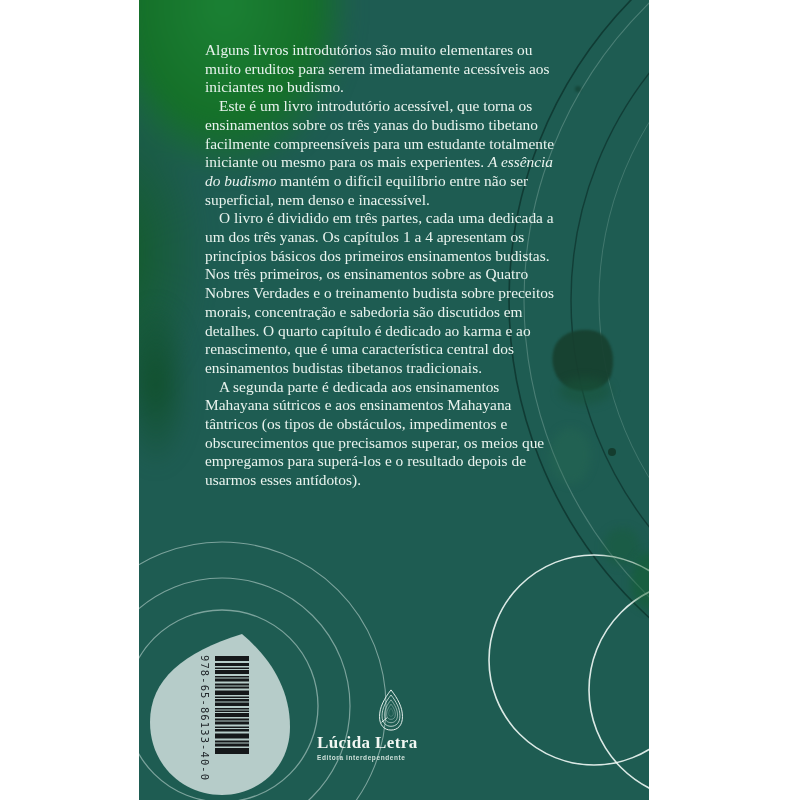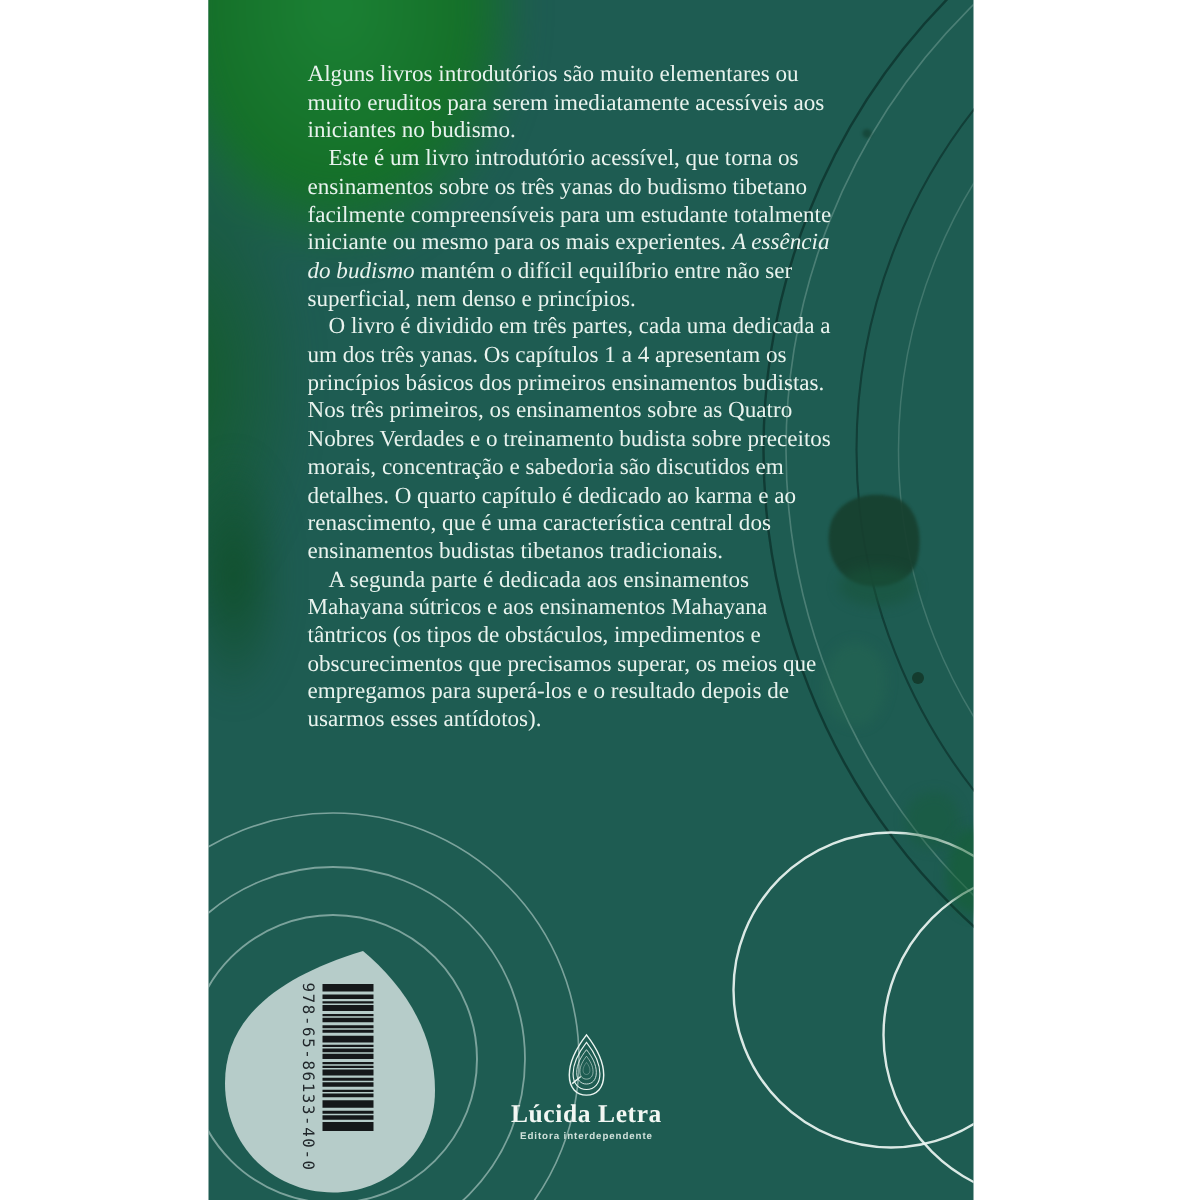--- a/index.html
+++ b/index.html
@@ -70,21 +70,21 @@
   .isbn-text{
     position:absolute;left:72px;top:655px;
     transform:rotate(90deg);transform-origin:0 0;
     font-family:"DejaVu Sans Mono","Liberation Mono",monospace;
     font-size:10.5px;letter-spacing:1.1px;color:#20262a;white-space:nowrap;
   }
 
   
   .publisher{
     position:absolute;left:178px;top:688px;width:148px;
-    text-align:center;color:#f2f7f3;
+    text-align:left;color:#f2f7f3;
   }
   .logo-icon{width:34px;height:44px;display:block;margin:0 auto 2px auto;}
   .publisher-name{
     font-weight:bold;font-size:17px;letter-spacing:.4px;line-height:18px;
     font-family:"Liberation Serif","DejaVu Serif",serif;
   }
   .publisher-tagline{
     margin-top:2px;font-size:6.5px;letter-spacing:.6px;color:#cfe0da;
     font-family:"Liberation Sans","DejaVu Sans",sans-serif;font-weight:bold;
   }
@@ -151,21 +151,21 @@
     <div class="stain stain-1"></div>
     <div class="stain stain-1b"></div>
     <div class="stain stain-2"></div>
     <div class="stain stain-dot"></div>
     <div class="stain stain-3"></div>
     <div class="stain stain-4"></div>
     <div class="stain stain-speck"></div>
 
     <div class="text-block">
       <p class="para">Alguns livros introdutórios são muito elementares ou muito eruditos para serem imediatamente acessíveis aos iniciantes no budismo.</p>
-      <p class="para indent"><span>Este é um livro introdutório acessível, que torna os ensinamentos sobre os três yanas do budismo tibetano facilmente compreensíveis para um estudante totalmente iniciante ou mesmo para os mais experientes. </span><em class="title-em">A essência do budismo</em><span> mantém o difícil equilíbrio entre não ser superficial, nem denso e princípios.</span></p>
+      <p class="para indent"><span>Este é um livro introdutório acessível, que torna os ensinamentos sobre os três yanas do budismo tibetano facilmente compreensíveis para um estudante totalmente iniciante ou mesmo para os mais experientes. </span><em class="title-em">A essência do budismo</em><span> mantém o difícil equilíbrio entre não ser superficial, nem denso e inacessível.</span></p>
       <p class="para indent">O livro é dividido em três partes, cada uma dedicada a um dos três yanas. Os capítulos 1 a 4 apresentam os princípios básicos dos primeiros ensinamentos budistas. Nos três primeiros, os ensinamentos sobre as Quatro Nobres Verdades e o treinamento budista sobre preceitos morais, concentração e sabedoria são discutidos em detalhes. O quarto capítulo é dedicado ao karma e ao renascimento, que é uma característica central dos ensinamentos budistas tibetanos tradicionais.</p>
       <p class="para indent">A segunda parte é dedicada aos ensinamentos Mahayana sútricos e aos ensinamentos Mahayana tântricos (os tipos de obstáculos, impedimentos e obscurecimentos que precisamos superar, os meios que empregamos para superá-los e o resultado depois de usarmos esses antídotos).</p>
     </div>
 
     <span class="isbn-text">978-65-86133-40-0</span>
 
     <div class="publisher">
       <svg class="logo-icon" viewBox="0 0 32 46" aria-hidden="true">
         <g fill="none" stroke="#ecf5f1" stroke-width="1" vector-effect="non-scaling-stroke">
           <path d="M16,2 C23,11 28,20 28,30 C28,39 23,44 16,44 C9,44 4,39 4,30 C4,20 9,11 16,2 Z"></path>

